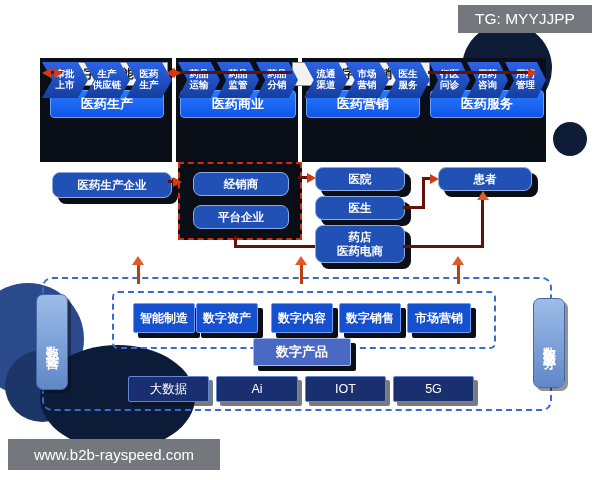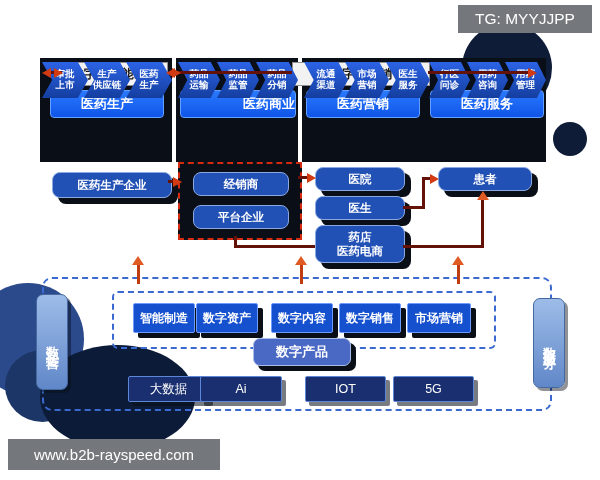--- a/index.html
+++ b/index.html
@@ -85,21 +85,21 @@
   <div class="tri-r" style="left:54px;top:68px;"></div>
   <div class="rline" style="left:170px;top:71px;width:122px;height:3px;"></div>
   <div class="tri-l" style="left:166px;top:68px;"></div>
   <div class="tri-r" style="left:172px;top:68px;"></div>
   <div class="rline" style="left:428px;top:71px;width:102px;height:3px;"></div>
   <div class="tri-r" style="left:528px;top:68px;"></div>
 
   <div class="bluebtn" style="left:50px;top:90px;width:112px;height:26px;">
       <span>医药生产</span>
     </div>
-  <div class="bluebtn" style="left:180px;top:90px;width:114px;height:26px;justify-content:flex-end;">
+  <div class="bluebtn" style="left:180px;top:90px;width:114px;height:26px;">
       <span>医药商业</span>
     </div>
   <div class="bluebtn" style="left:306px;top:90px;width:112px;height:26px;">
       <span>医药营销</span>
     </div>
   <div class="bluebtn" style="left:430px;top:90px;width:112px;height:26px;">
       <span>医药服务</span>
     </div>
 
   <div class="chev" style="left:42px;width:46px;">
@@ -218,28 +218,28 @@
   <div class="capbtn" style="left:271px;top:303px;width:60px;height:28px;">
       <span>数字内容</span>
     </div>
   <div class="capbtn" style="left:339px;top:303px;width:60px;height:28px;">
       <span>数字销售</span>
     </div>
   <div class="capbtn" style="left:407px;top:303px;width:62px;height:28px;">
       <span>市场营销</span>
     </div>
 
-  <div class="prodbtn" style="left:253px;top:338px;width:96px;height:26px;border-radius:7px;">
+  <div class="prodbtn" style="left:253px;top:338px;width:96px;height:26px;">
       <span>数字产品</span>
     </div>
 
   <div class="techbtn" style="left:128px;top:376px;width:79px;height:24px;">
       <span>大数据</span>
     </div>
-  <div class="techbtn" style="left:200px;top:376px;width:80px;height:24px;">
+  <div class="techbtn" style="left:216px;top:376px;width:80px;height:24px;">
       <span>Ai</span>
     </div>
   <div class="techbtn" style="left:305px;top:376px;width:79px;height:24px;">
       <span>IOT</span>
     </div>
   <div class="techbtn" style="left:393px;top:376px;width:79px;height:24px;">
       <span>5G</span>
     </div>
 
   <div class="pill" style="left:36px;top:294px;width:30px;height:94px;">

